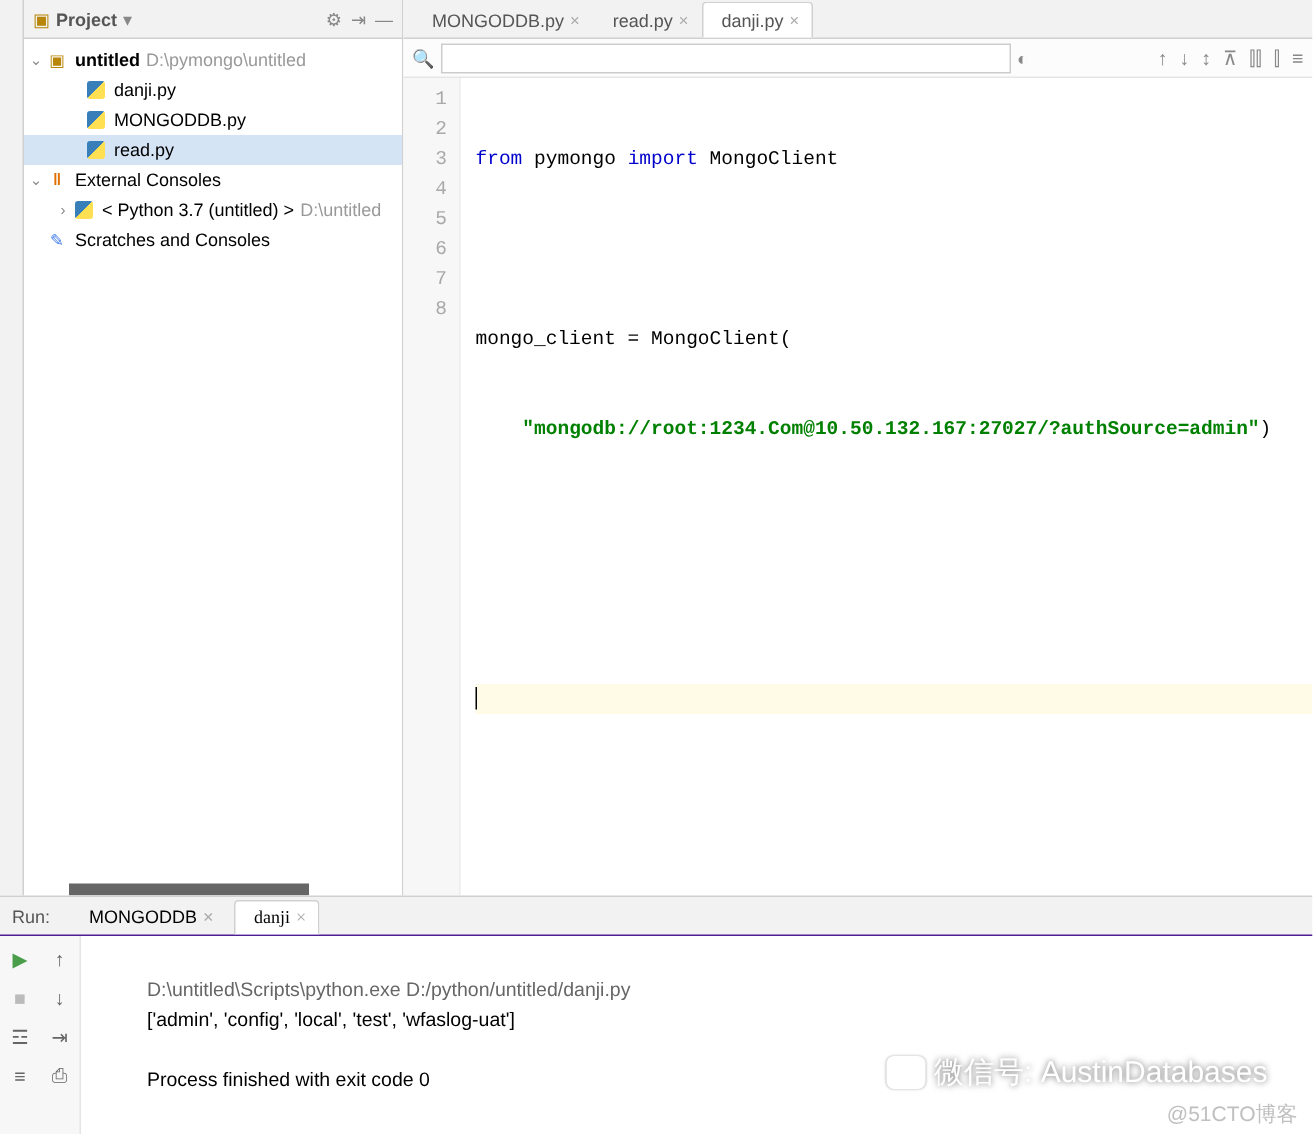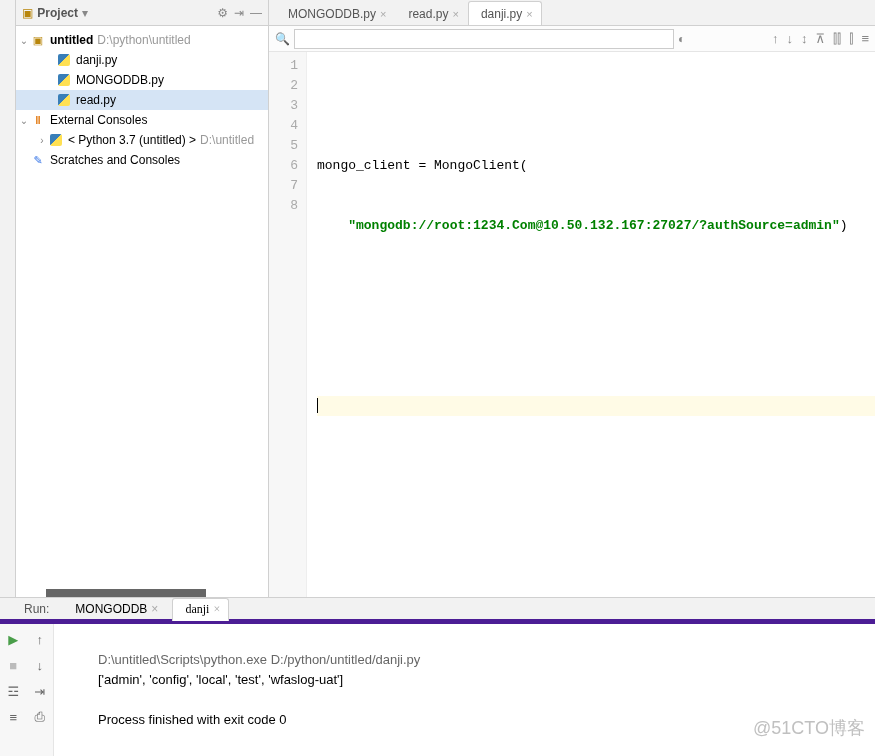--- a/index.html
+++ b/index.html
@@ -31,34 +31,34 @@
 .code { flex: 1; display: flex; font-family: Consolas, "Courier New", monospace; font-size: 13px; overflow: hidden; }
 .gutter { width: 38px; background: #f7f7f7; text-align: right; color: #aaa; padding: 4px 8px 0 0; border-right: 1px solid #eee; line-height: 20px; }
 .lines { flex: 1; padding: 4px 0 0 10px; line-height: 20px; white-space: pre; }
 .lines .row { height: 20px; }
 .lines .current { background: #fffbe6; }
 .kw { color: #0000cc; font-weight: 500; }
 .fn { color: #000; }
 .str { color: #008000; font-weight: bold; }
 .cursor { border-left: 1px solid #000; display: inline-block; height: 15px; vertical-align: middle; }
 .bottom { flex: 1; border-top: 1px solid #d0d0d0; display: flex; flex-direction: column; background: #fff; }
-.run-head { height: 26px; background: #f2f2f2; border-bottom: 5px solid #4c1d95; display: flex; align-items: center; padding: 0 24px; gap: 6px; }
+.run-head { height: 26px; background: #f2f2f2; border-bottom: 1px solid #4c1d95; display: flex; align-items: center; padding: 0 8px; gap: 6px; }
 .run-head .rlabel { color: #555; margin-right: 8px; }
 .run-tab { padding: 3px 8px; display: flex; align-items: center; gap: 4px; border-radius: 3px 3px 0 0; }
 .run-tab.active { background: #fff; border: 1px solid #d0d0d0; border-bottom: 1px solid #fff; margin-bottom: -1px; font-family: Liberation Serif, serif; }
 .run-body { flex: 1; display: flex; position: relative; }
 .run-gutter { width: 54px; background: #f7f7f7; border-right: 1px solid #e5e5e5; display: flex; }
 .rg-col { width: 27px; display: flex; flex-direction: column; align-items: center; padding-top: 6px; gap: 8px; }
 .rg-btn { width: 18px; height: 18px; display: flex; align-items: center; justify-content: center; font-size: 13px; color: #666; cursor: pointer; }
 .play { color: #4a9e4a; }
 .console { flex: 1; font-family: Liberation Sans, sans-serif; font-size: 13px; padding: 6px 8px; line-height: 20px; white-space: pre; margin-left: 36px; }
 .con-path { color: #666; }
 .watermark { position: absolute; right: 30px; bottom: 28px; font-size: 20px; color: #fff; text-shadow: 0 0 4px rgba(0,0,0,.6); display: flex; align-items: center; gap: 6px; pointer-events: none; }
 .watermark .chat { width: 26px; height: 22px; background: #fff; border-radius: 5px; box-shadow: 0 0 2px rgba(0,0,0,.3); }
-.credit { position: absolute; right: 10px; bottom: 16px; color: #c0c0c0; font-size: 18px; }
+.credit { position: absolute; right: 10px; bottom: 4px; color: #c0c0c0; font-size: 14px; }
 .icon-lib::before { content: "‖"; color: #e07000; font-weight: bold; }
 .icon-scratch { color: #3b78e7; }
 </style>
 </head>
 <body>
 
 <div class="top">
   <div class="left-strip"></div>
 
   <div class="sidebar">
@@ -71,21 +71,21 @@
         <span>⇥</span>
         <span>—</span>
       </div>
     </div>
     <div class="tree">
 
       <div class="tree-row" style="padding-left:2px">
         <span class="chev">⌄</span>
         <span class="ico i-folder">▣</span>
         <span class="lbl" style="font-weight:bold">untitled</span>
-        <span class="dim">D:\python\untitled</span>
+        <span class="dim">D:\pymongo\untitled</span>
       </div>
 
       <div class="tree-row" style="padding-left:40px">
         <span class="ico">
             <span class="i-py"></span>
           </span>
         <span class="lbl">danji.py</span>
       </div>
       <div class="tree-row" style="padding-left:40px">
         <span class="ico">
@@ -161,20 +161,21 @@
         <div>1</div>
         <div>2</div>
         <div>3</div>
         <div>4</div>
         <div>5</div>
         <div>6</div>
         <div>7</div>
         <div>8</div>
       </div>
       <div class="lines">
+        <div class="row"><span class="kw">from</span><span> pymongo </span><span class="kw">import</span><span> MongoClient</span></div>
         <div class="row"></div>
         <div class="row"><span>mongo_client = MongoClient(</span></div>
         <div class="row"><span>    </span><span class="str">"mongodb://root:1234.Com@10.50.132.167:27027/?authSource=admin"</span><span>)</span></div>
         <div class="row"></div>
         <div class="row"></div>
         <div class="row current"><span class="cursor"></span></div>
       </div>
     </div>
   </div>
 </div>
@@ -207,15 +208,19 @@
         <div class="rg-btn">⇥</div>
         <div class="rg-btn">⎙</div>
       </div>
     </div>
     <div class="console">
 <span class="con-path">D:\untitled\Scripts\python.exe D:/python/untitled/danji.py</span>
 <span>['admin', 'config', 'local', 'test', 'wfaslog-uat']</span>
 
 <span>Process finished with exit code 0</span>
     </div>
+    <div class="watermark">
+      <span class="chat"></span>
+      <span>微信号: AustinDatabases</span>
+    </div>
     <div class="credit">@51CTO博客</div>
   </div>
 </div>
 
 </body></html>

